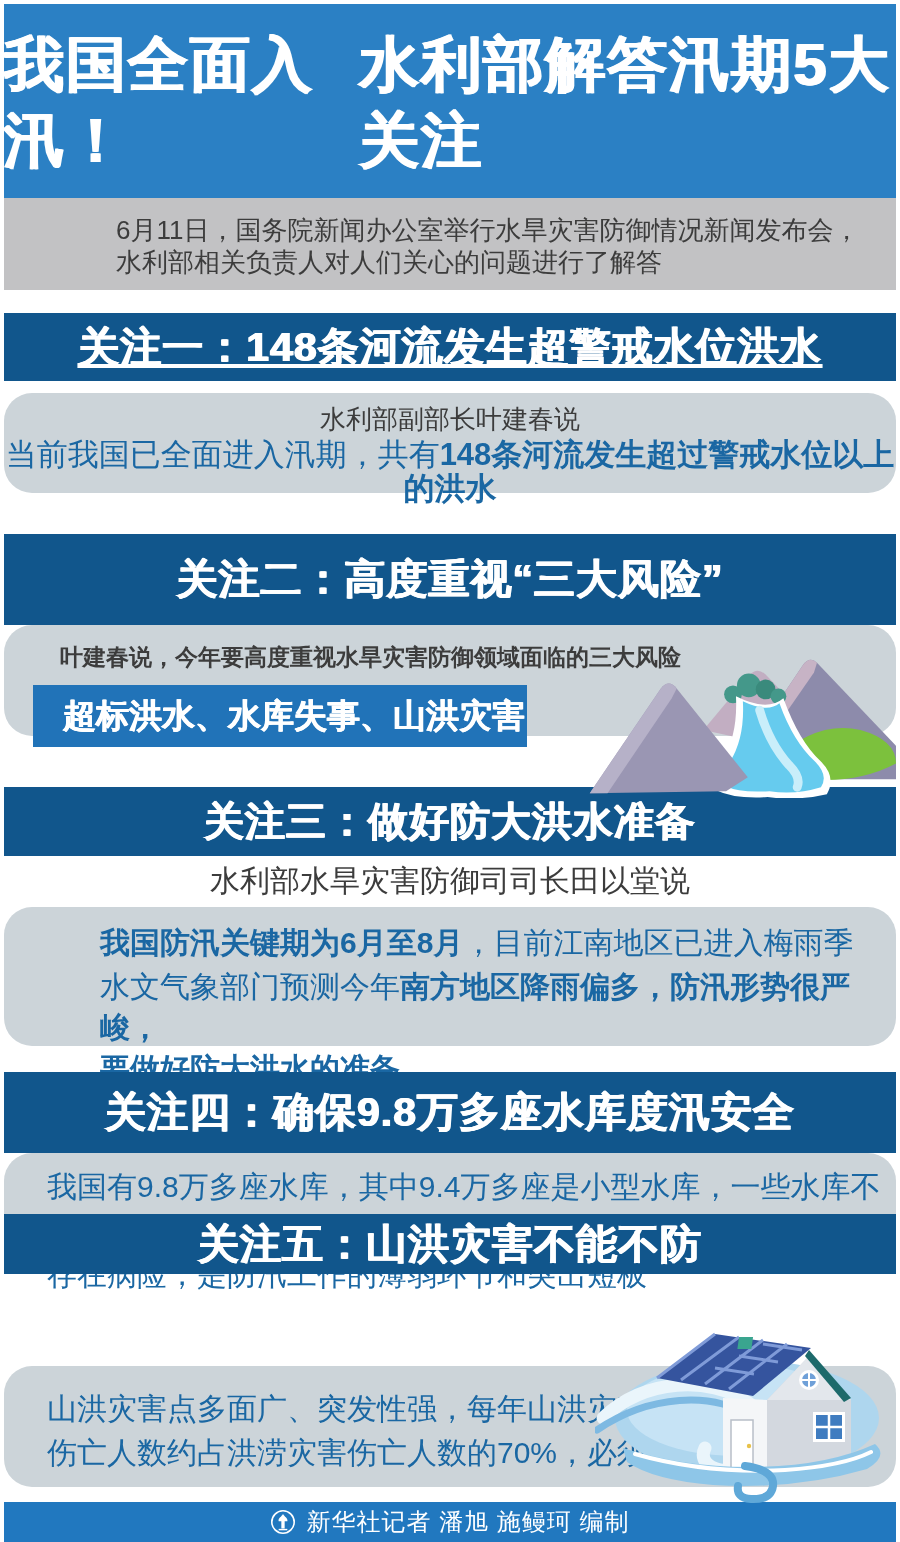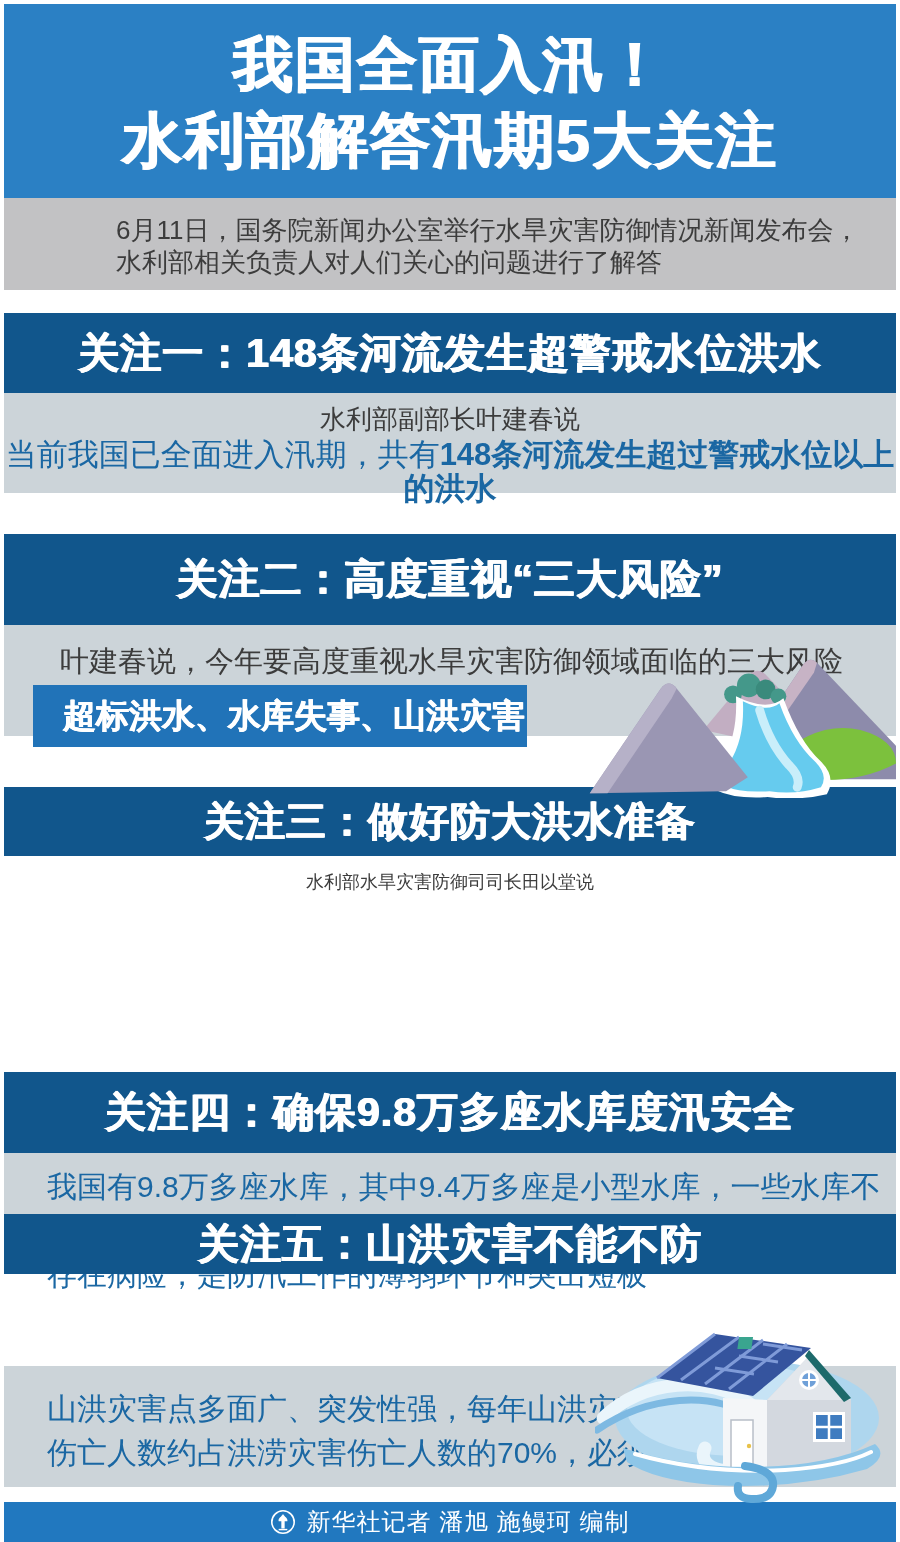--- a/index.html
+++ b/index.html
@@ -3,56 +3,56 @@
 <meta charset="utf-8">
 <style>
   html,body{margin:0;padding:0;background:#ffffff;}
   .page{
     position:relative; width:900px; height:1542px; background:#ffffff;
     overflow:hidden; font-family:"Liberation Sans","DejaVu Sans",sans-serif;
   }
   .band{position:absolute; left:4px; right:4px;}
 
   
-  .header{top:4px; height:194px; background:#2b80c4; display:flex; flex-direction:column;
+  .header{top:4px; height:194px; background:#2b80c4; display:flex; flex-direction:row;
           justify-content:center; align-items:center; padding-top:2px;}
   .title-line{color:#fff; font-weight:900; font-size:60px; line-height:76px;
               letter-spacing:2px; text-shadow:1px 0 currentColor,-1px 0 currentColor;}
 
   
   .intro{top:198px; height:92px; background:#c2c2c4;}
   .intro-text{padding:16px 0 0 112px; font-size:26px; line-height:32px; color:#3c3c3c;}
 
   
   .banner{background:#11568c; color:#fff; font-weight:900; font-size:41px; letter-spacing:1px;
           display:flex; align-items:center; justify-content:center;
           text-shadow:0.8px 0 currentColor,-0.8px 0 currentColor; z-index:1;}
-  .banner1{top:313px; height:80px;}
+  .banner1{top:313px; height:68px;text-decoration:underline;}
   .banner2{top:534px; height:91px;}
   .banner3{top:787px; height:69px; font-size:40px;}
   .banner4{top:1072px; height:81px;}
   .banner5{top:1214px; height:60px;}
 
   
-  .bodyband{background:#ccd4d9;}
+  .bodyband{background:#ccd4d9;border-radius:28px;}
   .body1{top:393px; height:100px; text-align:center;}
   .speaker{font-size:26px; color:#3c3c3c;}
   .body1 .speaker{margin-top:11px; line-height:30px;}
   .statement{margin-top:4px; font-size:31px; line-height:34px; color:#1a67a3;}
   .statement .bold, .bold{font-weight:bold;}
 
   .body2{top:625px; height:111px;}
-  .body2 .speaker{padding:17px 15px 0 56px; font-size:29px;}
+  .body2 .speaker{padding:17px 15px 0 56px; font-size:23px;font-weight:bold;}
   .highlight-box{position:absolute; left:33px; top:685px; width:464px; height:62px;
       background:#2173b8; z-index:3; color:#fff; font-weight:900; font-size:33px;
       line-height:62px; padding-left:30px; white-space:nowrap;
       text-shadow:0.6px 0 currentColor,-0.6px 0 currentColor;}
 
   .speaker3{top:856px; height:51px; background:transparent; display:flex;
-            align-items:center; justify-content:center; font-size:18px; color:#3c3c3c;}
+            align-items:center; justify-content:center; font-size:30px; color:#3c3c3c;}
 
   .body3{top:907px; height:139px; color:#1a67a3; font-size:30px;}
   .body3 .bline{padding-left:96px; line-height:41px;}
   .body3 .bline.first{padding-top:15px; padding-bottom:3px;}
 
   .body4{top:1153px; height:118px; color:#1a67a3; font-size:30px; line-height:44px;}
   .body4 .bline{padding-left:43px;}
   .body4 .bline.first{padding-top:12px;}
 
   .body5{top:1366px; height:121px; color:#1a67a3; font-size:30px; line-height:44px;}
@@ -109,20 +109,25 @@
     <circle cx="211" cy="48" r="8" fill="#44988a"></circle>
     <path d="M168,48 Q200,64 216,50 Q232,94 254,114 Q270,130 260,147 Q230,154 200,150 Q166,152 148,143 Q138,129 154,112 Q170,88 168,48 Z" fill="#ffffff"></path>
     <path d="M175,53 Q200,65 212,55 Q226,94 248,114 Q262,128 254,140 Q228,148 202,144 Q172,146 158,139 Q150,129 162,114 Q177,90 175,53 Z" fill="#66cbee"></path>
     <path d="M192,62 Q202,96 222,118 Q234,130 230,140" stroke="#c9eefa" stroke-width="9" fill="none" stroke-linecap="round"></path>
     <path d="M20,146 L92,40 Q100,30 108,40 L180,130 L158,144 Z" fill="#9a96b3"></path>
     <path d="M20,146 L92,40 Q100,30 108,40 L103,50 L38,146 Z" fill="#b6b1c8"></path>
   </svg>
 
   <div class="band banner banner3">关注三：做好防大洪水准备</div>
   <div class="band speaker3">水利部水旱灾害防御司司长田以堂说</div>
+  <div class="band bodyband body3">
+    <div class="bline first"><span class="bold">我国防汛关键期为6月至8月</span><span>，目前江南地区已进入梅雨季</span></div>
+    <div class="bline"><span>水文气象部门预测今年</span><span class="bold">南方地区降雨偏多，防汛形势很严峻，</span></div>
+    <div class="bline bold">要做好防大洪水的准备</div>
+  </div>
 
   <div class="band banner banner4">关注四：确保9.8万多座水库度汛安全</div>
   <div class="band bodyband body4">
     <div class="bline first">我国有9.8万多座水库，其中9.4万多座是小型水库，一些水库不同程度</div>
     <div class="bline">存在病险，是防汛工作的薄弱环节和突出短板</div>
   </div>
 
   <div class="band banner banner5">关注五：山洪灾害不能不防</div>
   <div class="band bodyband body5">
     <div class="bline first">山洪灾害点多面广、突发性强，每年山洪灾害</div>

